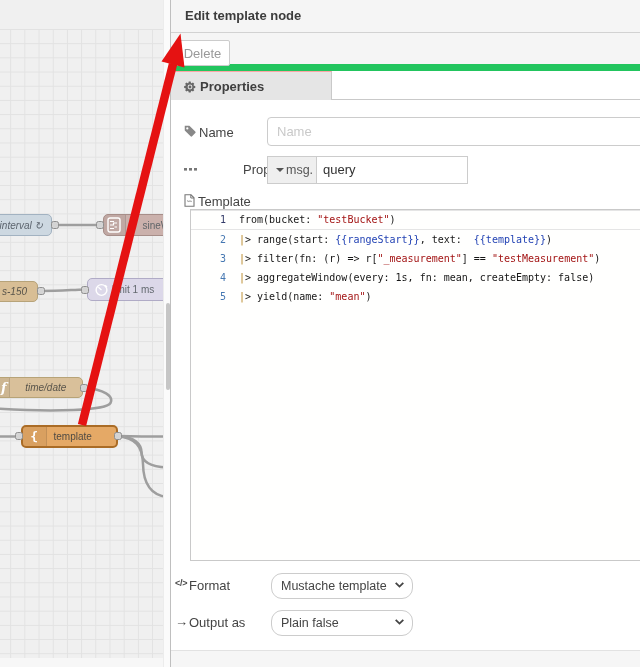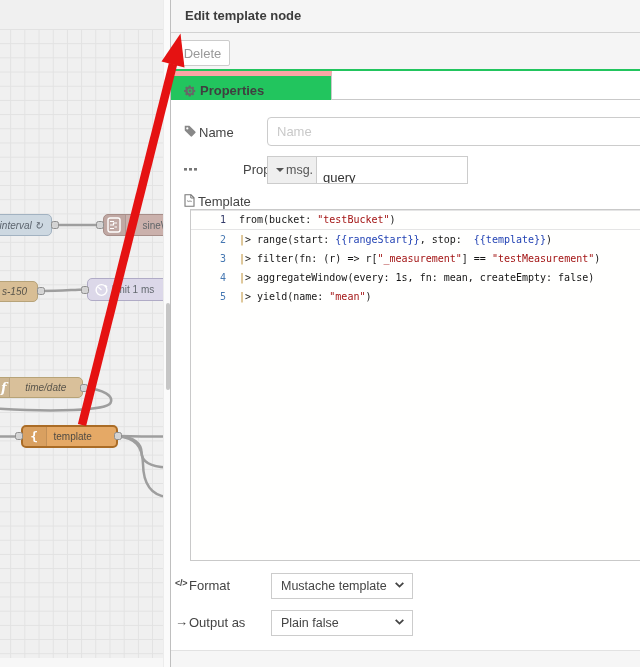--- a/index.html
+++ b/index.html
@@ -36,64 +36,64 @@
                      border-left:1px solid #ececec; }
   #scrollbar-thumb { position:absolute; left:1.5px; top:303px; width:4.5px; height:87px; background:#c6c6c6; border-radius:3px; }
 
   
   #dialog { position:absolute; left:170px; top:0; width:470px; height:667px; background:#fff;
             border-left:1px solid #bfbfbf; }
   #dialog-header { position:absolute; left:0; top:0; width:470px; height:33px; background:#f5f5f5;
                    border-bottom:1px solid #d2d2d2; }
   #dialog-title { position:absolute; left:14px; top:0; line-height:32px; font-size:13px; font-weight:bold; color:#3c3c3c; }
   #dialog-toolbar { position:absolute; left:0; top:33px; width:470px; height:38px; background:#f5f5f5;
-                    border-bottom:2px solid #22c55e; }
+                    border-bottom:7px solid #22c55e; }
   #delete-button { position:absolute; left:4px; top:7px; width:55px; height:26px; background:#fff;
                    border:1px solid #ccc; border-radius:2px; font-size:13px; color:#999;
                    font-family:"Liberation Sans", sans-serif; text-align:center; }
   #tab-row { position:absolute; left:0; top:71px; width:470px; height:29px; background:#fff; }
-  #tab-properties { position:absolute; left:0; top:0; width:161px; height:29px; background:#22c55e;
-                    border-top:5px solid #fca5a5; border-right:1px solid #c9c9c9;text-decoration:underline; }
+  #tab-properties { position:absolute; left:0; top:0; width:161px; height:29px; background:#e5e5e5;
+                    border-top:1px solid #fca5a5; border-right:1px solid #c9c9c9;text-decoration:underline; }
   #tab-row-line { position:absolute; left:161px; top:28px; width:309px; height:1px; background:#c9c9c9; }
   #tab-properties .tab-label { position:absolute; left:29px; top:0; line-height:29px; font-size:13px; font-weight:bold; color:#3f3f3f; }
   #gear-icon { position:absolute; left:13px; top:9px; }
 
   .row-icon { position:absolute; color:#666; }
   .row-label { position:absolute; font-size:13px; color:#444; white-space:nowrap; }
 
   #name-input { position:absolute; left:96px; top:117px; width:560px; height:29px; border:1px solid #ccc;
                 border-radius:4px; font-size:13px; padding-left:9px; color:#333;
                 font-family:"Liberation Sans", sans-serif; }
   #name-input::placeholder { color:#c9c9c9; opacity:1; }
 
   #typed-input { position:absolute; left:96px; top:156px; width:201px; height:28px; border:1px solid #ccc;
                  border-radius:0; background:#fff; overflow:hidden; }
   #typed-input-button { position:absolute; left:0; top:0; width:49px; height:26px; background:#efefef;
                         border-right:1px solid #ccc; }
   #typed-input-caret { position:absolute; left:8px; top:11px; width:0; height:0;
                        border-left:4px solid transparent; border-right:4px solid transparent; border-top:4.5px solid #555; }
   #typed-input-type { position:absolute; left:18px; top:0; line-height:26px; font-size:12.5px; color:#555; }
-  #typed-input-value { position:absolute; left:55px; top:0; line-height:26px; font-size:13px; color:#333;margin-top:8px; }
+  #typed-input-value { position:absolute; left:55px; top:0; line-height:26px; font-size:13px; color:#333; }
 
   
   #code-editor { position:absolute; left:19px; top:209px; width:621px; height:352px;
                  border:1px solid #c9c9c9; background:#fffffe; overflow:hidden;
                  font-family:"DejaVu Sans Mono", monospace; font-size:10px; }
   .code-line { position:absolute; left:0; width:640px; height:19px; line-height:19px; white-space:pre; }
   .code-line.active { border-top:1px solid #e5e5e5; border-bottom:1px solid #e5e5e5; height:20px; line-height:18px; }
   .gutter-num { position:absolute; left:0; width:35px; text-align:right; }
   .code-text { position:absolute; left:48px; }
   .tok-code { color:#161616; }
   .tok-str  { color:#a31515; }
   .tok-var  { color:#2343b4; }
   .tok-pipe { color:#b5831e; }
   .gutter-num { color:#4678b2; }
   .code-line.active .gutter-num { color:#333a68; }
 
-  .nr-select { position:absolute; left:100px; width:142px; height:26px; border:1px solid #ccc; border-radius:0;
+  .nr-select { position:absolute; left:100px; width:142px; height:26px; border:1px solid #ccc; border-radius:11px;
                background:#fff; }
   .nr-select .sel-text { position:absolute; left:9px; top:0; line-height:24px; font-size:12.5px; color:#444; white-space:nowrap; }
   .nr-select .sel-chevron { position:absolute; right:8px; top:8px; }
 
   #dialog-footer { position:absolute; left:0; top:650px; width:470px; height:17px; background:#f6f6f6;
                    border-top:1px solid #e2e2e2; }
 
   #arrow-overlay { position:absolute; left:0; top:0; width:640px; height:667px; pointer-events:none; z-index:99; }
 </style>
 <style>.tok-str{color:#a31515;} .tok-var{color:#2343b4;}.tok-pipe{color:#b5831e;} .gutter-num{color:#4678b2;}.code-line.active .gutter-num{color:#333a68;}</style></head>
@@ -207,21 +207,21 @@
 
     <svg class="row-icon" style="left:13px; top:194px;" width="11" height="13" viewBox="0 0 11 13">
       <path fill="none" stroke="#777" stroke-width="1.1" d="M1 .8h6L10 3.8v8.4H1z"></path>
       <path fill="none" stroke="#777" stroke-width="1" d="M6.8.8v3.2H10"></path>
       <path fill="none" stroke="#777" stroke-width=".9" d="M3 7.2c.8-1 1.6 1 2.4 0s1.6 1 2.4 0"></path>
     </svg>
     <span class="row-label" style="left:27px; top:194px;">Template</span>
 
     <div id="code-editor">
         <div class="code-line active" style="top: 0px;"><span class="gutter-num">1</span><span class="code-text"><span class="tok-code">from(bucket: </span><span class="tok-str">"testBucket"</span><span class="tok-code">)</span></span></div>
-        <div class="code-line" style="top: 20px;"><span class="gutter-num">2</span><span class="code-text"><span class="tok-pipe">|</span><span class="tok-code">&gt; range(start: </span><span class="tok-var">{{rangeStart}}</span><span class="tok-code">, stop:  </span><span class="tok-var">{{template}}</span><span class="tok-code">)</span></span></div>
+        <div class="code-line" style="top: 20px;"><span class="gutter-num">2</span><span class="code-text"><span class="tok-pipe">|</span><span class="tok-code">&gt; range(start: </span><span class="tok-var">{{rangeStart}}</span><span class="tok-code">, text:  </span><span class="tok-var">{{template}}</span><span class="tok-code">)</span></span></div>
         <div class="code-line" style="top: 39px;"><span class="gutter-num">3</span><span class="code-text"><span class="tok-pipe">|</span><span class="tok-code">&gt; filter(fn: (r) =&gt; r[</span><span class="tok-str">"_measurement"</span><span class="tok-code">] == </span><span class="tok-str">"testMeasurement"</span><span class="tok-code">)</span></span></div>
         <div class="code-line" style="top: 58px;"><span class="gutter-num">4</span><span class="code-text"><span class="tok-pipe">|</span><span class="tok-code">&gt; aggregateWindow(every: 1s, fn: mean, createEmpty: false)</span></span></div>
         <div class="code-line" style="top: 77px;"><span class="gutter-num">5</span><span class="code-text"><span class="tok-pipe">|</span><span class="tok-code">&gt; yield(name: </span><span class="tok-str">"mean"</span><span class="tok-code">)</span></span></div>
       </div>
 
     <span class="row-icon" style="left:4px; top:578px; font-size:9px; font-weight:bold; color:#4a4a4a; letter-spacing:-0.2px;">&lt;/&gt;</span>
     <span class="row-label" style="left:18px; top:578px;">Format</span>
     <div class="nr-select" style="top:573px;">
       <span class="sel-text">Mustache template</span>
       <svg class="sel-chevron" width="9" height="6" viewBox="0 0 9 6">

